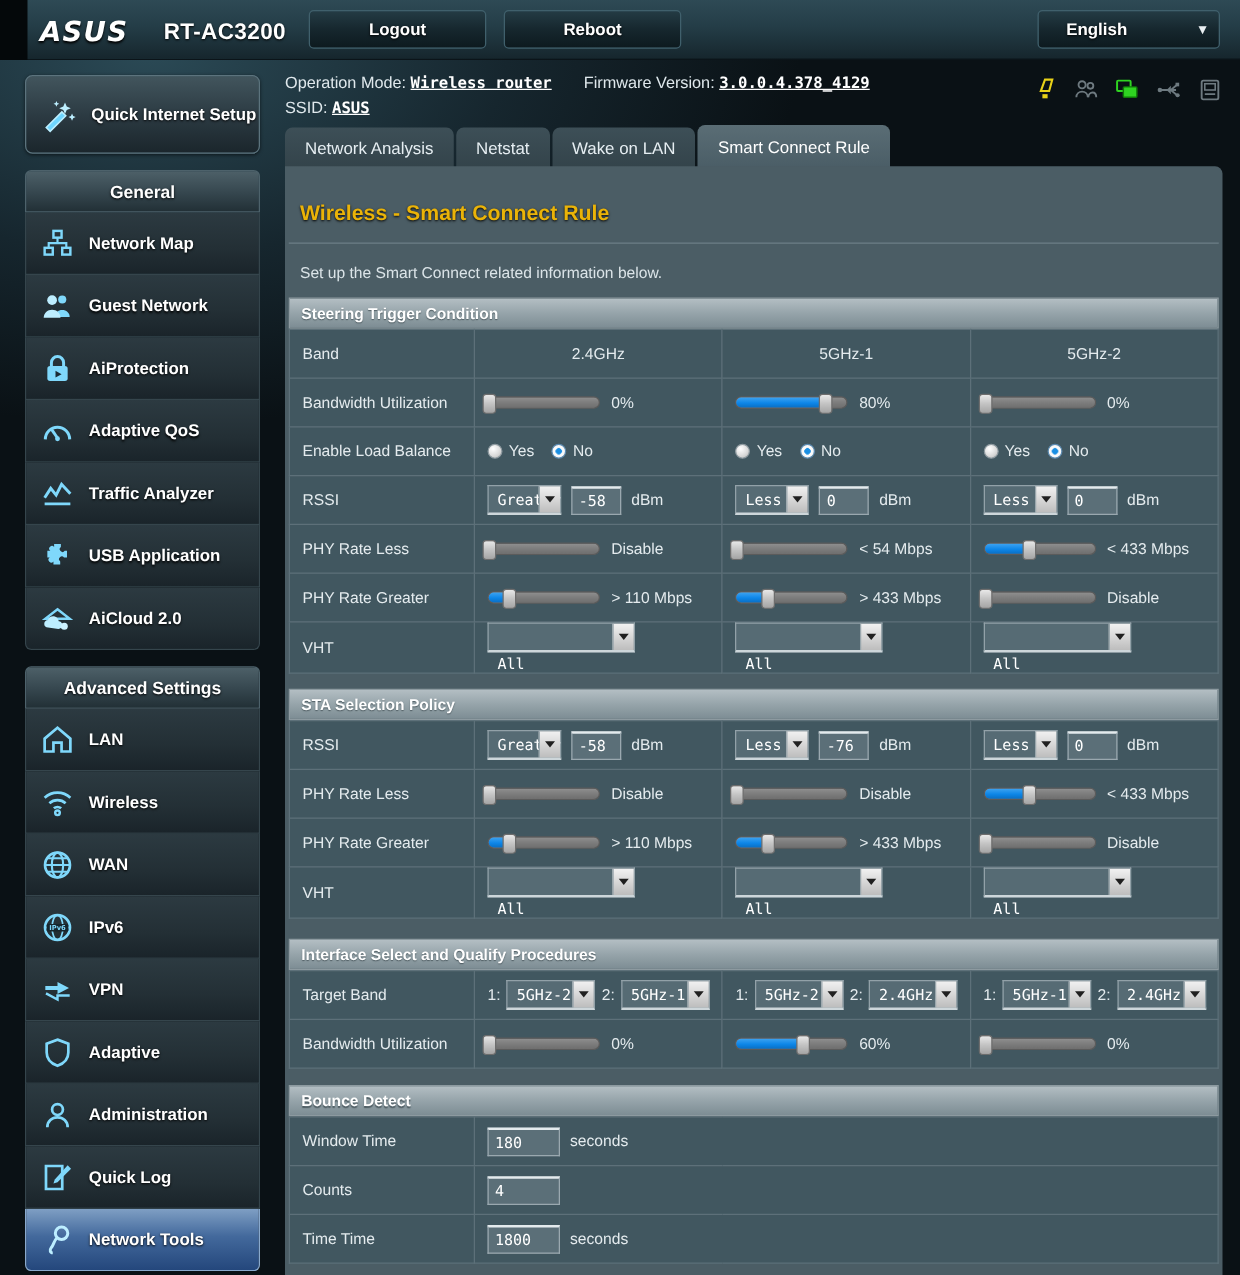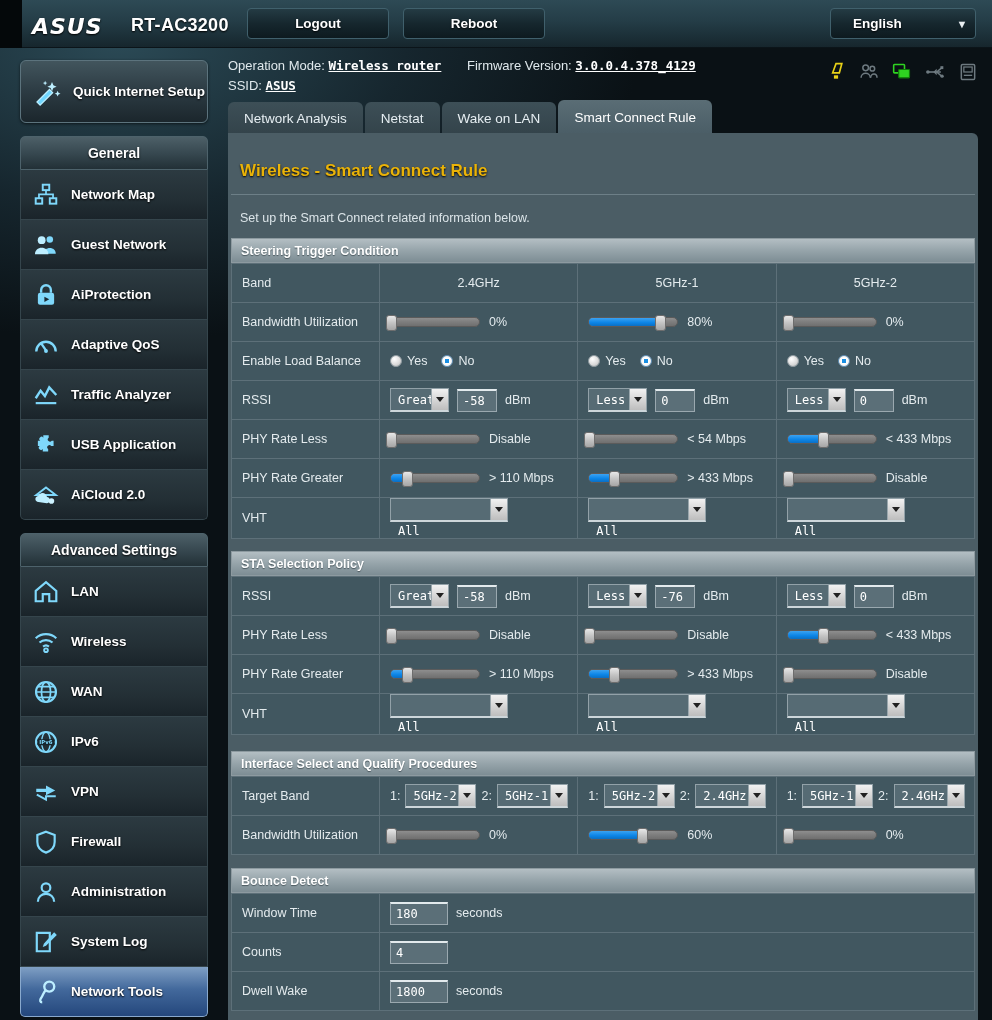--- a/index.html
+++ b/index.html
@@ -482,41 +482,41 @@
       </span>
       <span class="tx">VPN</span>
     </div>
 
     <div class="menu-item">
       <span class="ic">
         <svg width="26" height="26" viewBox="0 0 24 24">
           <path d="M12 2.5 L20 5.5 V12c0 5-3.4 8.2-8 9.8C7.4 20.2 4 17 4 12V5.5Z" fill="none" stroke="#7fd8fb" stroke-width="2"></path>
         </svg>
       </span>
-      <span class="tx">Firewall</span>
+      <span class="tx">Adaptive</span>
     </div>
 
     <div class="menu-item">
       <span class="ic">
         <svg width="26" height="26" viewBox="0 0 24 24">
           <circle cx="12" cy="8" r="4" fill="none" stroke="#7fd8fb" stroke-width="2"></circle>
           <path d="M4.5 21c0-4.4 3.4-7.2 7.5-7.2s7.5 2.8 7.5 7.2" fill="none" stroke="#7fd8fb" stroke-width="2"></path>
         </svg>
       </span>
       <span class="tx">Administration</span>
     </div>
 
     <div class="menu-item">
       <span class="ic">
         <svg width="26" height="26" viewBox="0 0 24 24">
           <path d="M3.5 3.5h12v17h-12Z" fill="none" stroke="#7fd8fb" stroke-width="2"></path>
           <path d="M19.5 3 L22 5.5 L12 15.5 L9 16.5 L10 13.5 Z" fill="#7fd8fb"></path>
         </svg>
       </span>
-      <span class="tx">System Log</span>
+      <span class="tx">Quick Log</span>
     </div>
 
     <div class="menu-item active">
       <span class="ic">
         <svg width="26" height="26" viewBox="0 0 24 24">
           <circle cx="15" cy="7" r="4.6" fill="none" stroke="#bdeeff" stroke-width="2.2"></circle>
           <path d="M12 10 C9 13 9.5 15 7.5 17.5 C6 19.5 6.5 21.5 8.5 21.5" fill="none" stroke="#bdeeff" stroke-width="2.2"></path>
         </svg>
       </span>
       <span class="tx">Network Tools</span>
@@ -991,21 +991,21 @@
       <tr>
         <td class="rowlabel">Counts</td>
         <td colspan="3">
           <span class="cellflex">
             <span class="txtin wide">4</span>
             <span class="unit"></span>
           </span>
         </td>
       </tr>
       <tr>
-        <td class="rowlabel">Dwell Wake</td>
+        <td class="rowlabel">Time Time</td>
         <td colspan="3">
           <span class="cellflex">
             <span class="txtin wide">1800</span>
             <span class="unit">seconds</span>
           </span>
         </td>
       </tr>
     </tbody>
       </table>
   </div>

